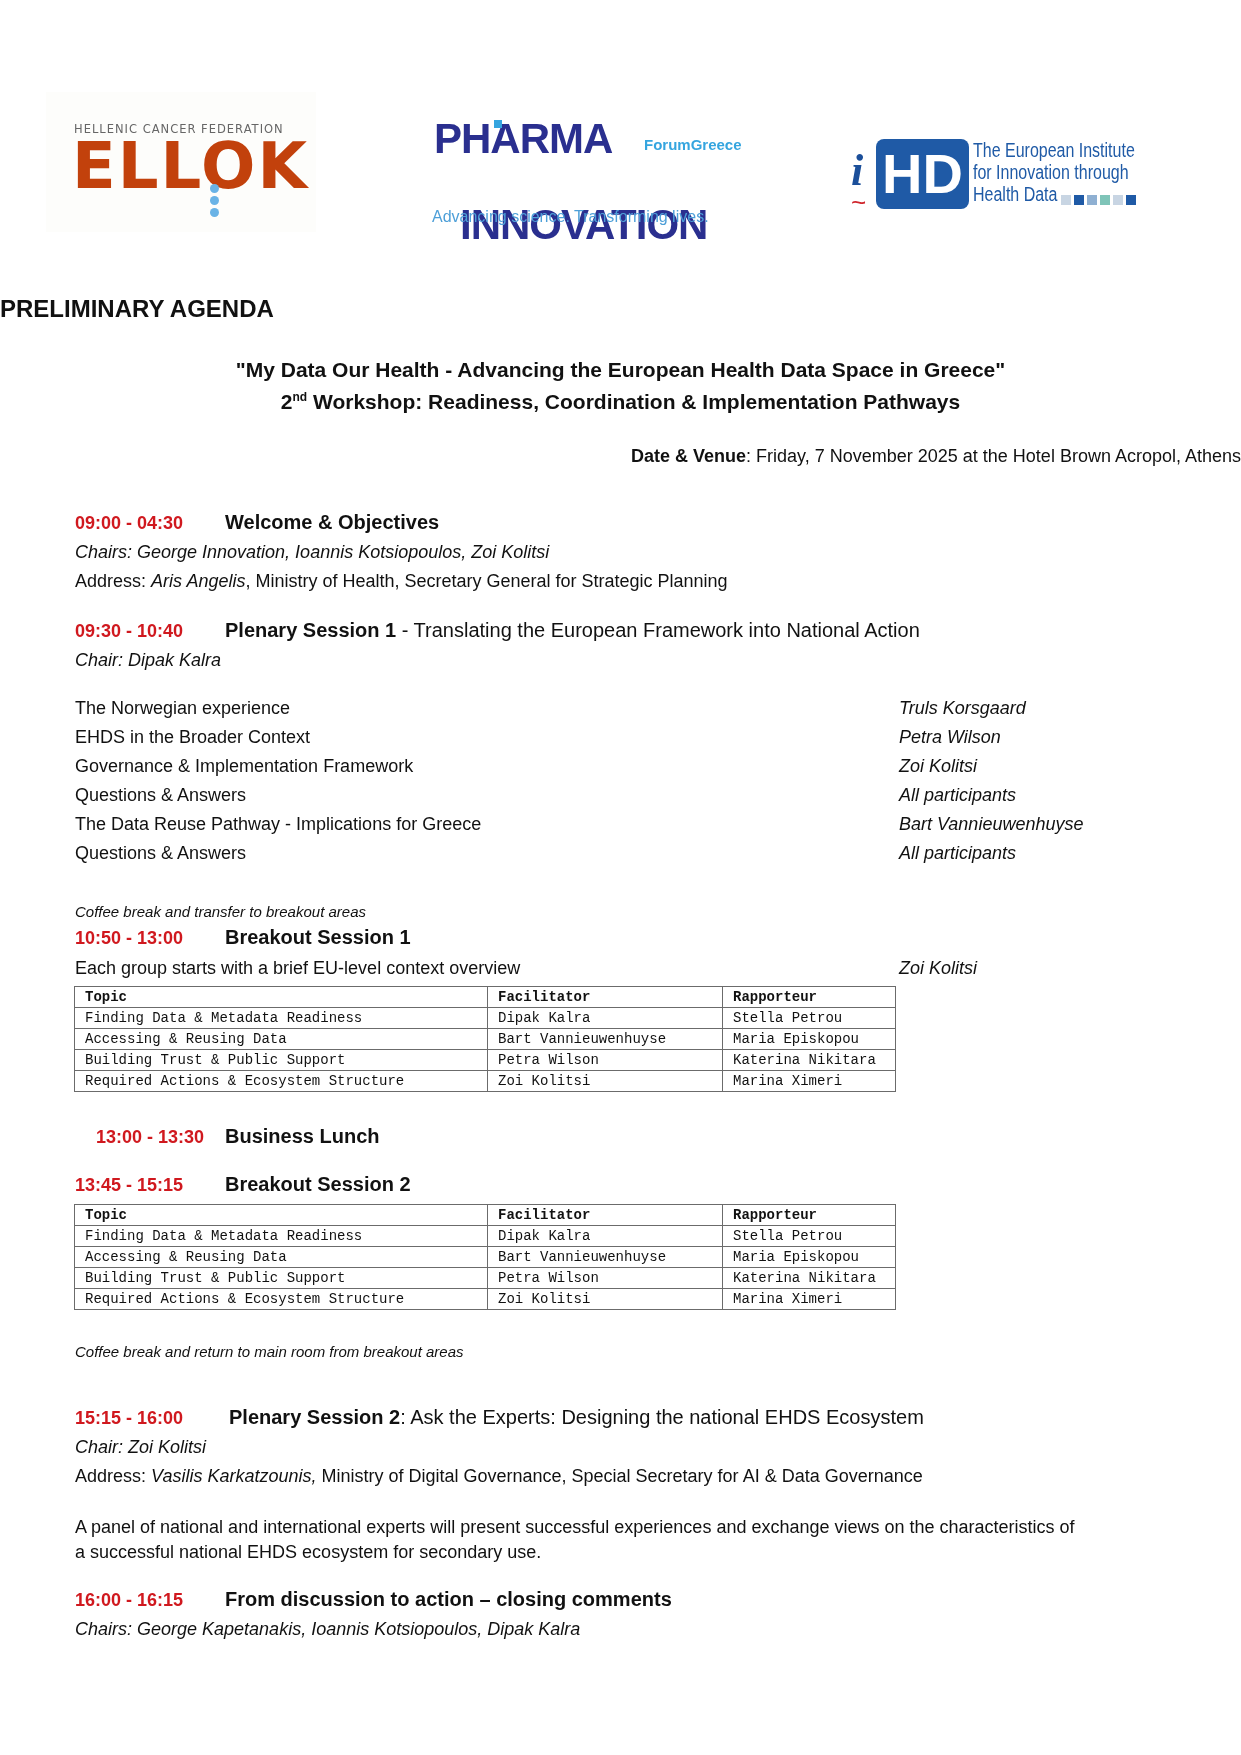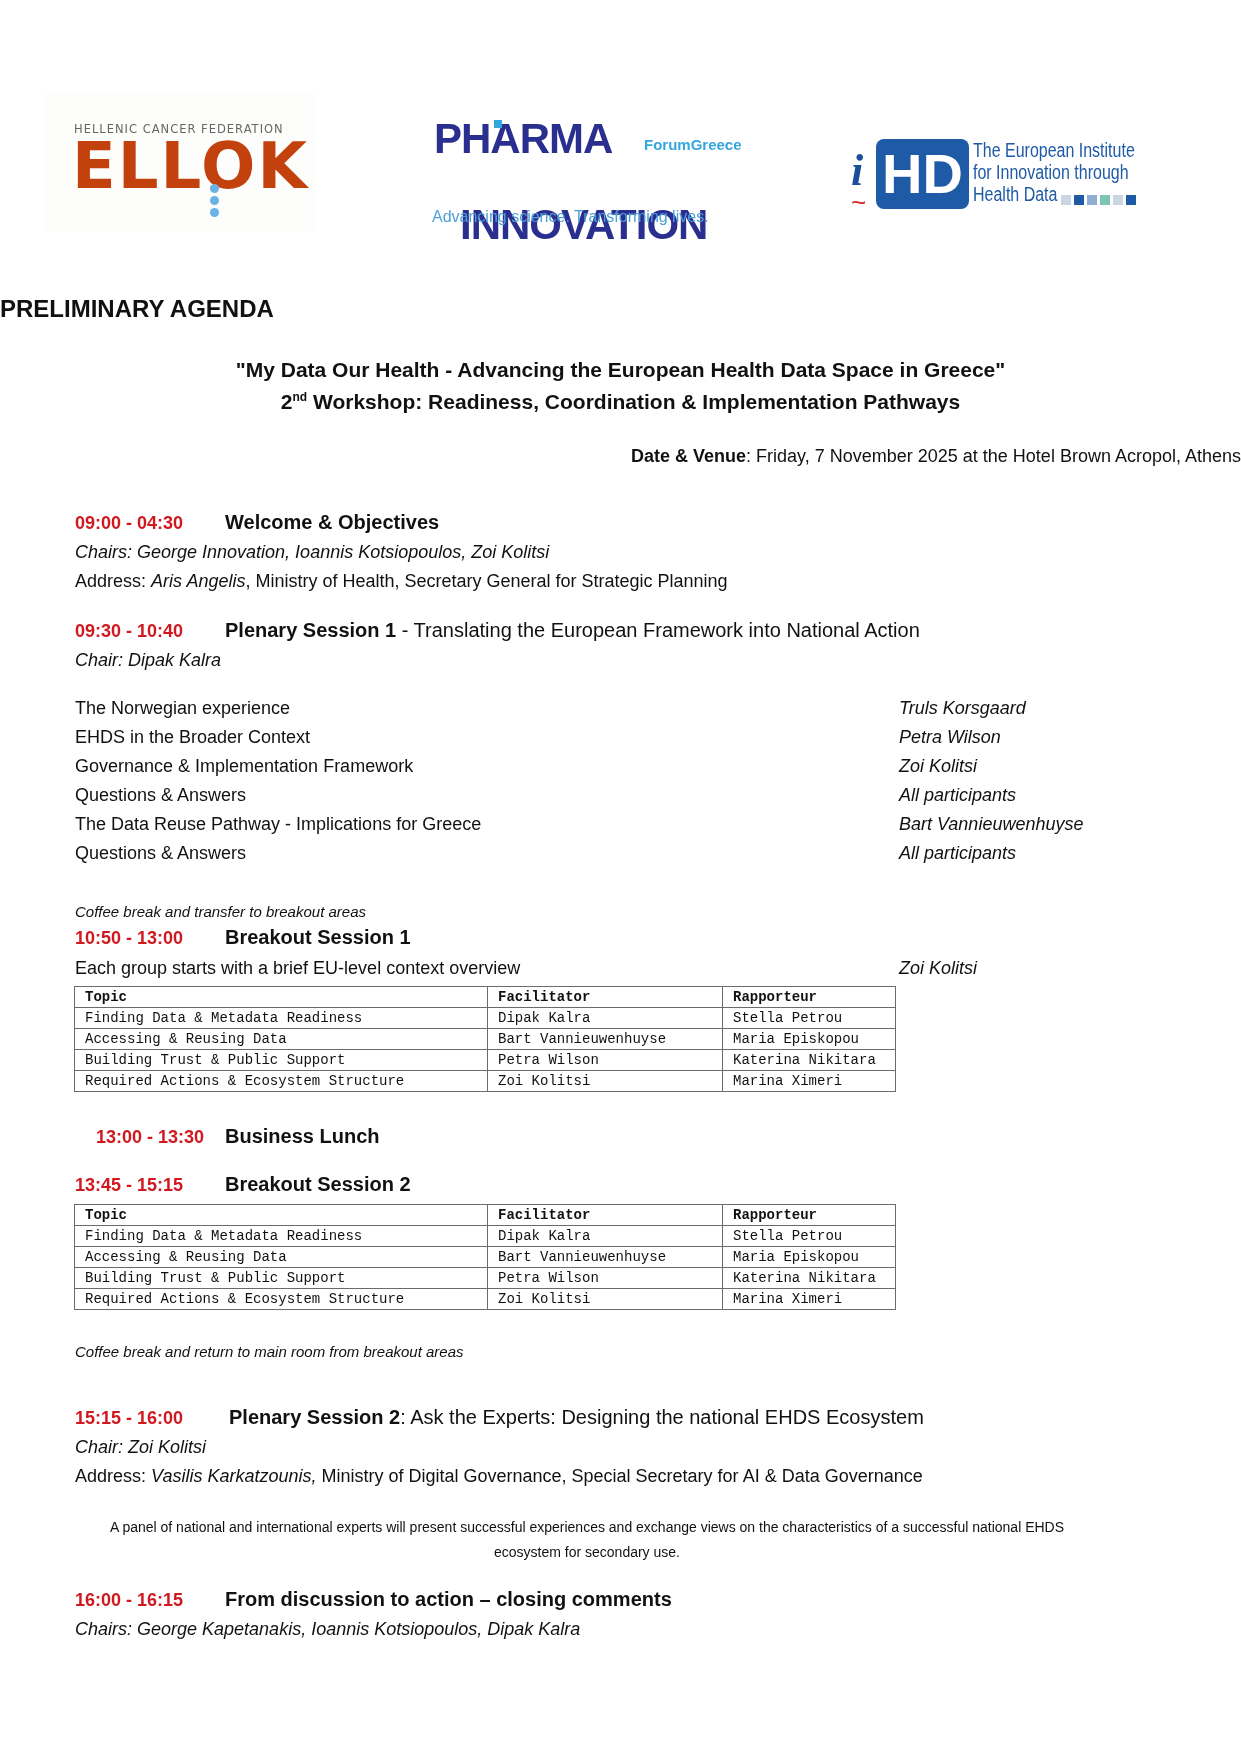--- a/index.html
+++ b/index.html
@@ -51,21 +51,21 @@
       position: absolute; left: 74px; width: 822px; border-collapse: collapse;
       font-size: 14px; font-family: Liberation Mono, monospace;
     }
     table.grid td, table.grid th {
       border: 1px solid #6b6b6b; padding: 0 10px; height: 20px; text-align: left; font-weight: normal;
     }
     table.grid th { font-weight: bold; }
     table.grid col.c1 { width: 413px; }
     table.grid col.c2 { width: 235px; }
 
-    .para { left: 87px; width: 1000px; font-size: 14px; line-height: 25px; text-align: center; }
+    .para { left: 75px; width: 1000px; font-size: 18px; line-height: 25px; }
   </style>
 </head>
 <body>
 
 <div class="abs logo-ellok">
   <div class="ellok-sub">HELLENIC CANCER FEDERATION</div>
   <div class="ellok-main">ELLOK</div>
   <div class="ellok-dots">
       <span></span>
       <span></span>

